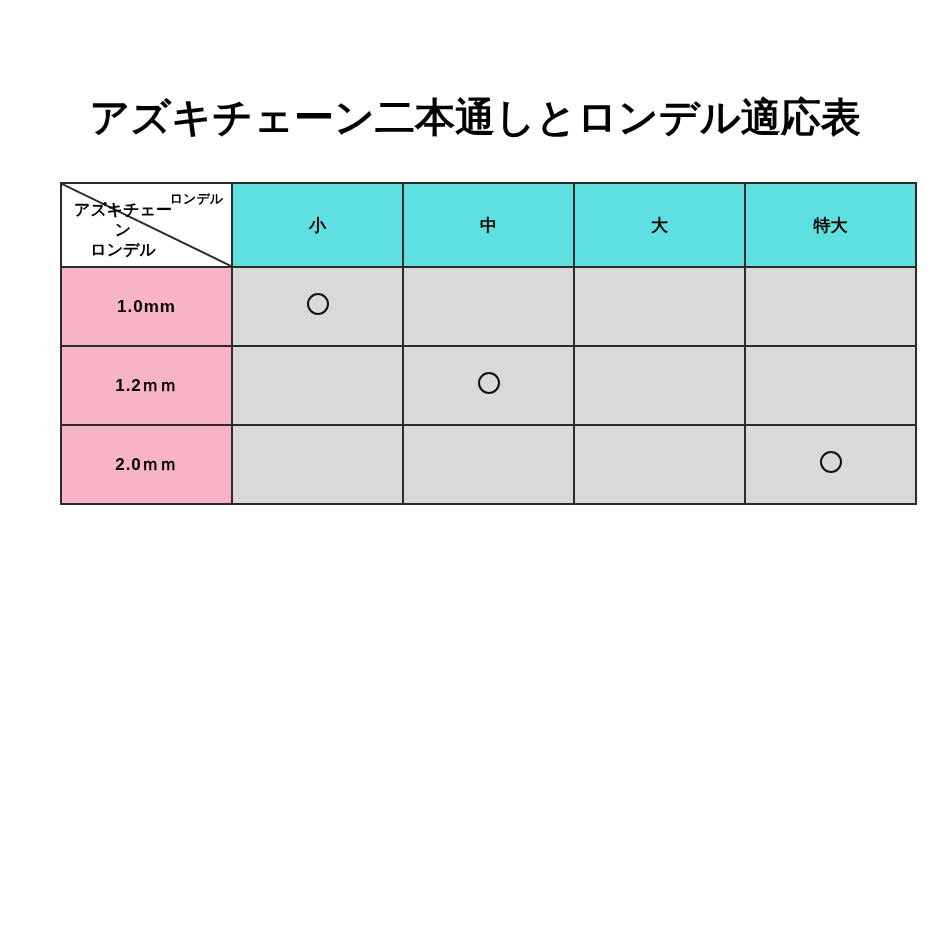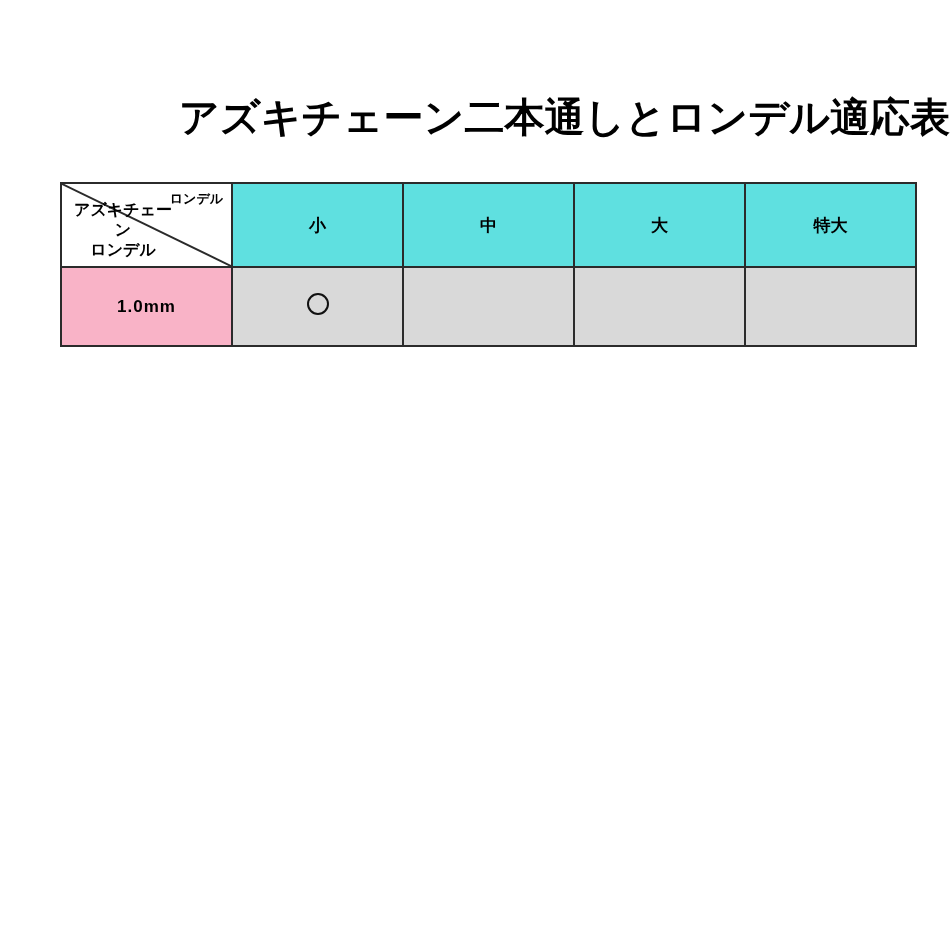--- a/index.html
+++ b/index.html
@@ -17,21 +17,21 @@
     position: relative;
     width: 950px;
     height: 950px;
     box-sizing: border-box;
   }
   .title {
     position: absolute;
     left: 0;
     top: 90px;
     width: 950px;
-    text-align: right;
+    text-align: center;
     font-size: 40px;
     font-weight: bold;
     letter-spacing: 0px;
     color: #000000;
     white-space: nowrap;
   }
   .table-wrap {
     position: absolute;
     left: 60px;
     top: 182px;
@@ -152,20 +152,34 @@
         </tr>
 
         <tr class="body-row">
           <td class="rowhead">1.0mm</td>
           <td class="cell"><span class="mark"></span></td>
           <td class="cell"></td>
           <td class="cell"></td>
           <td class="cell"></td>
         </tr>
 
+        <tr class="body-row">
+          <td class="rowhead">1.2ｍｍ</td>
+          <td class="cell"></td>
+          <td class="cell"><span class="mark"></span></td>
+          <td class="cell"></td>
+          <td class="cell"></td>
+        </tr>
 
 
 
+        <tr class="body-row">
+          <td class="rowhead">2.0ｍｍ</td>
+          <td class="cell"></td>
+          <td class="cell"></td>
+          <td class="cell"></td>
+          <td class="cell"><span class="mark"></span></td>
+        </tr>
       </tbody>
     </table>
   </div>
 
 </div>
 
 </body></html>

